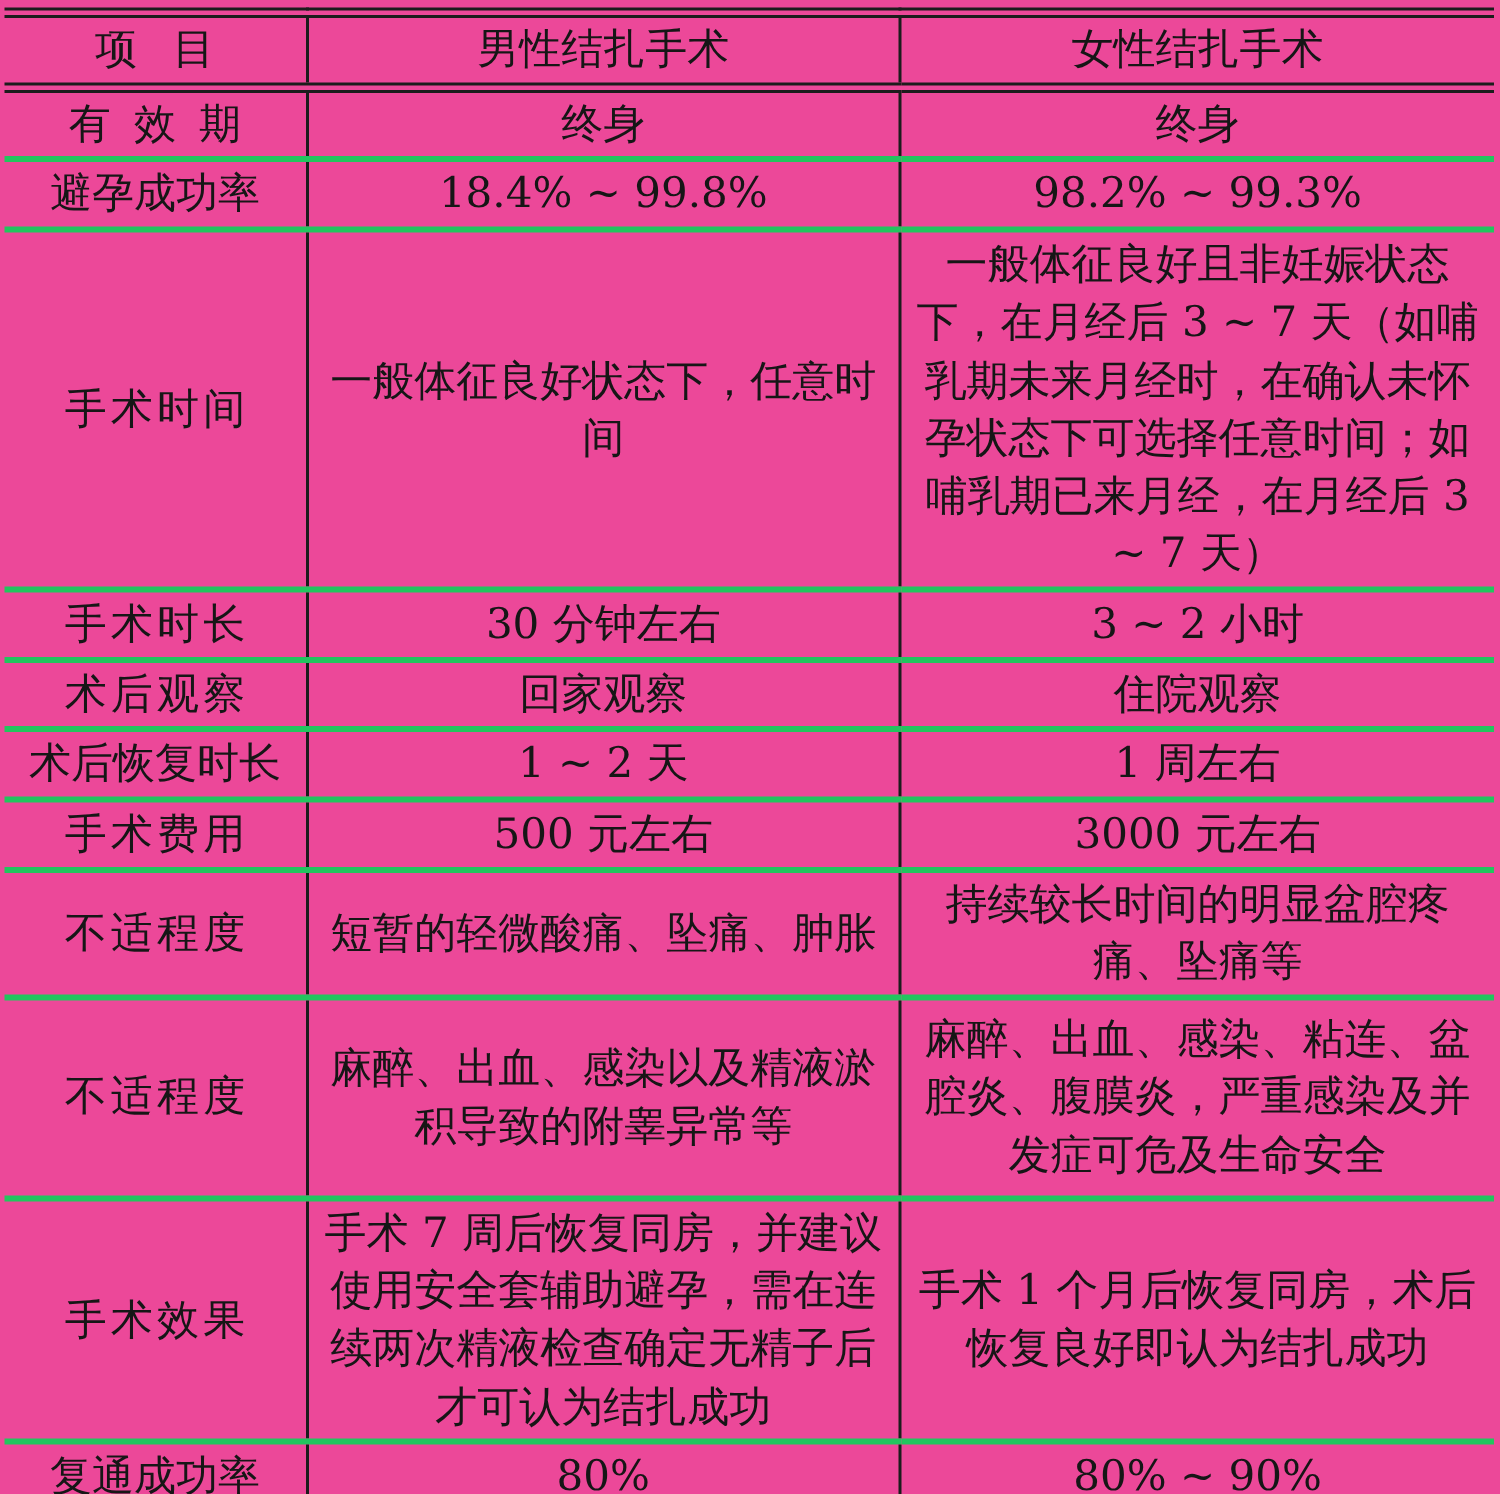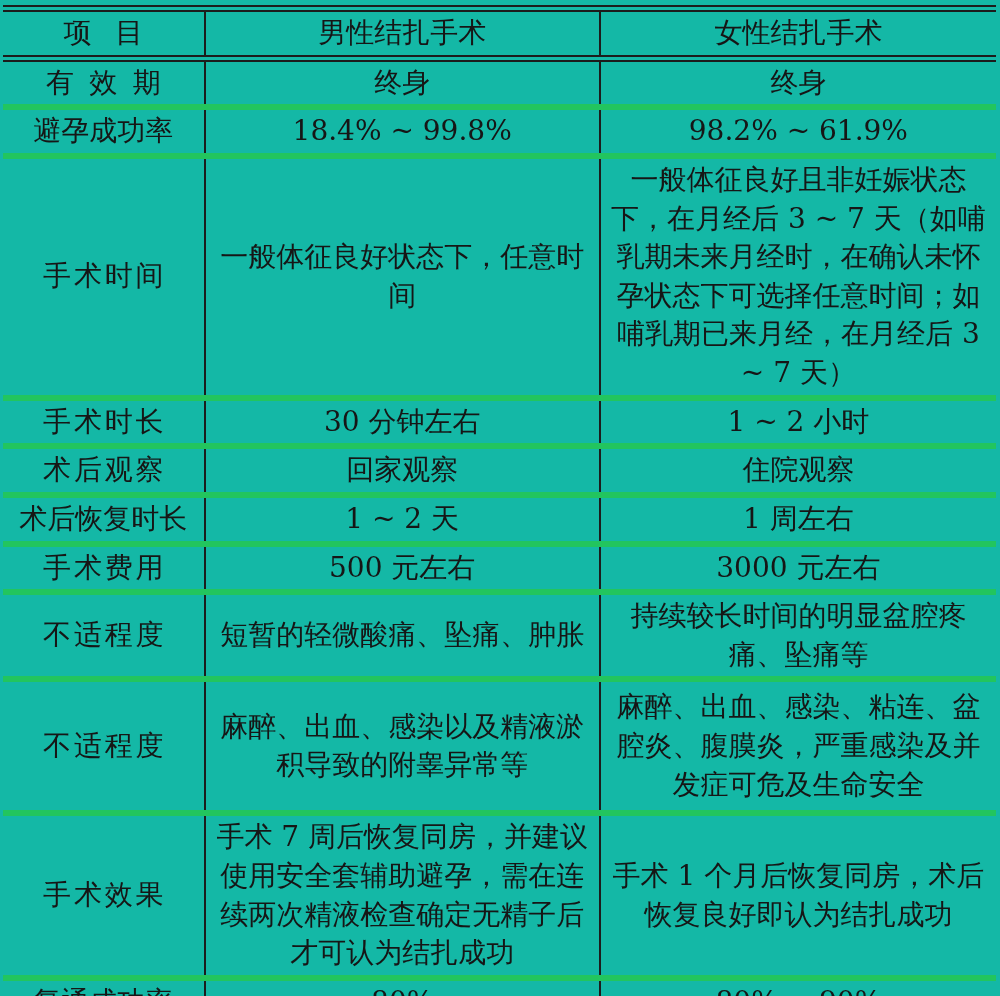--- a/index.html
+++ b/index.html
@@ -5,21 +5,21 @@
   html, body {
     margin: 0;
     padding: 0;
     background: #ffffff;
   }
   .page {
     position: relative;
     width: 1000px;
     height: 996px;
     box-sizing: border-box;
-    background: #14b8a6;
+    background: #ec4899;
     padding: 5px 4px 6px 3px;
     font-family: "DejaVu Serif", "Liberation Serif", serif;
     color: #161616;
   }
   table.cmp {
     width: 100%;
     border-collapse: collapse;
     table-layout: fixed;
     font-size: 28px;
     color: #161616;
@@ -39,21 +39,21 @@
     overflow: hidden;
     box-sizing: border-box;
   }
   th + th, td + td {
     border-left: 2px solid #1c1c1c;
   }
   thead th {
     border-bottom: 7px double #1c1c1c;
   }
   tbody tr + tr td {
-    border-top: 6px solid #22c55e;
+    border-top: 4px solid #22c55e;
   }
 
   
   tr.r-header     { height: 34px; }
   tr.r-validity   { height: 40px; }
   tr.r-success    { height: 47px; }
   tr.r-scope      { height: 37px; }
   tr.r-timing     { height: 234px; }
   tr.r-duration   { height: 39px; }
   tr.r-observe    { height: 40px; }
@@ -88,31 +88,31 @@
     </thead>
     <tbody>
       <tr class="r-validity">
         <td class="col-label ls3">有效期</td>
         <td>终身</td>
         <td>终身</td>
       </tr>
       <tr class="r-success">
         <td class="col-label">避孕成功率</td>
         <td>18.4% ~ 99.8%</td>
-        <td>98.2% ~ 61.9%</td>
+        <td>98.2% ~ 99.3%</td>
       </tr>
       <tr class="r-timing">
         <td class="col-label ls4">手术时间</td>
         <td>一般体征良好状态下，任意时间</td>
         <td>一般体征良好且非妊娠状态下，在月经后 3 ~ 7 天（如哺乳期未来月经时，在确认未怀孕状态下可选择任意时间；如哺乳期已来月经，在月经后 3 ~ 7 天）</td>
       </tr>
       <tr class="r-duration">
         <td class="col-label ls4">手术时长</td>
         <td>30 分钟左右</td>
-        <td>1 ~ 2 小时</td>
+        <td>3 ~ 2 小时</td>
       </tr>
       <tr class="r-observe">
         <td class="col-label ls4">术后观察</td>
         <td>回家观察</td>
         <td>住院观察</td>
       </tr>
       <tr class="r-recover">
         <td class="col-label">术后恢复时长</td>
         <td>1 ~ 2 天</td>
         <td>1 周左右</td>

